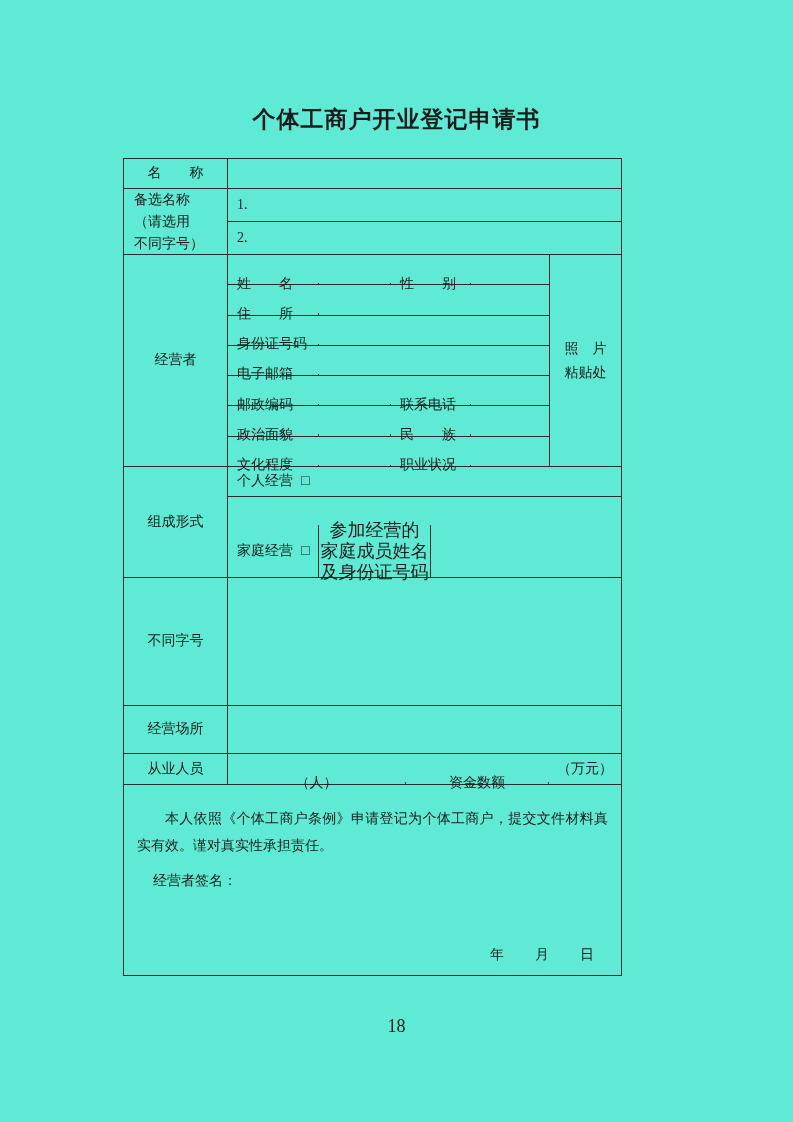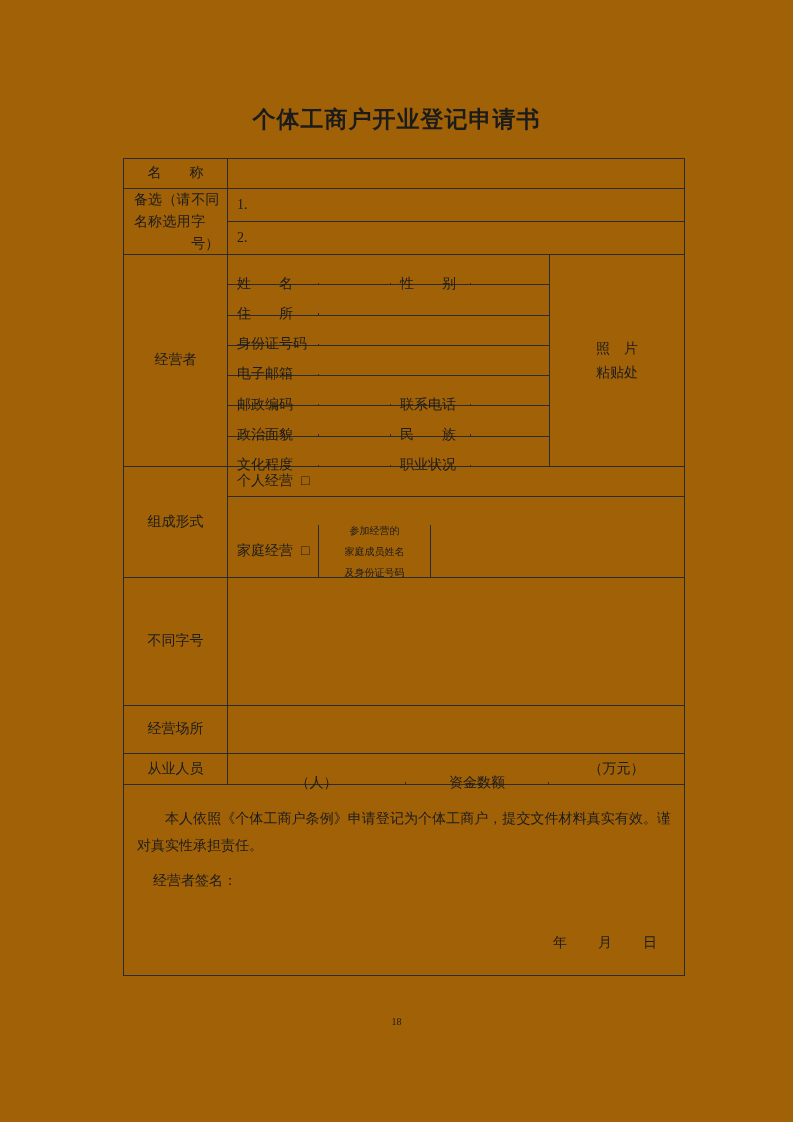--- a/index.html
+++ b/index.html
@@ -3,29 +3,29 @@
 <meta charset="utf-8">
 <style>
   * { margin:0; padding:0; box-sizing:border-box; }
   html,body { background:#ffffff; }
   body {
     width:793px; height:1122px;
     font-family:"Liberation Serif","DejaVu Serif",serif;
     color:#1b1b1b;
     position:relative;
   }
-  .page { position:relative; width:793px; height:1122px; background:#a16207; }
+  .page { position:relative; width:793px; height:1122px; background:#5eead4; }
 
   .title {
     position:absolute; top:104px; left:0; width:793px;
     text-align:center; font-size:23px; font-weight:bold; letter-spacing:1px;
   }
 
   .form-table {
-    position:absolute; left:123px; top:158px; width:562px;
+    position:absolute; left:123px; top:158px; width:499px;
     border:1px solid #2b2b2b;
     display:flex; flex-direction:column;
     font-size:14px; line-height:1.45;
   }
   .row { display:flex; border-bottom:1px solid #2b2b2b; }
   .row.last { border-bottom:none; }
   .r-name { height:30px; }
   .r-alt { height:66px; }
   .r-operator { height:212px; }
   .r-comp { height:111px; }
@@ -41,44 +41,44 @@
   .col { display:flex; flex-direction:column; }
   .ac { display:flex; align-items:center; }
   .ctr { display:flex; align-items:center; justify-content:center; text-align:center; }
   .pl { padding-left:9px; }
 
   .label-col {
     flex:0 0 104px; width:104px;
     display:flex; align-items:center; justify-content:center;
     text-align:center; border-right:1px solid #2b2b2b;
   }
-  .alt-label { flex-direction:row; align-items:flex-start; justify-content:center; padding-left:10px; text-align:left; line-height:22px; }
+  .alt-label { flex-direction:column; align-items:flex-start; justify-content:center; padding-left:10px; text-align:left; line-height:22px; }
 
   .subrow { display:flex; flex:1 1 0; min-height:0; }
   .w91 { flex:0 0 91px; width:91px; }
   .w72 { flex:0 0 72px; width:72px; }
   .w80 { flex:0 0 80px; width:80px; }
   .w112 { flex:0 0 112px; width:112px; }
   .w178 { flex:0 0 178px; width:178px; }
   .w143 { flex:0 0 143px; width:143px; }
 
   .op-mid { flex:0 0 322px; width:322px; display:flex; flex-direction:column; border-right:1px solid #2b2b2b; }
   .photo-col { flex:1 1 auto; display:flex; flex-direction:column; align-items:center; justify-content:center; line-height:24px; }
 
-  .members-label { line-height:21px; font-size:10px; }
+  .members-label { line-height:21px; font-size:18px; }
   .checkbox { margin-left:8px; font-size:14px; }
 
   .decl-cell { position:relative; flex:1 1 auto; padding:20px 13px 0 13px; }
   .decl-text { text-indent:2em; line-height:27px; text-align:justify; }
   .signature { position:absolute; left:29px; top:86px; }
-  .date-line { position:absolute; right:26px; bottom:22px; letter-spacing:1px; }
+  .date-line { position:absolute; right:26px; bottom:10px; letter-spacing:1px; }
 
   .page-number {
     position:absolute; top:1016px; left:0; width:793px;
-    text-align:center; font-size:10px;
+    text-align:center; font-size:18px;
   }
 </style>
 </head>
 <body>
 
 <div class="page">
 
   <div class="title">个体工商户开业登记申请书</div>
 
   <div class="form-table">

